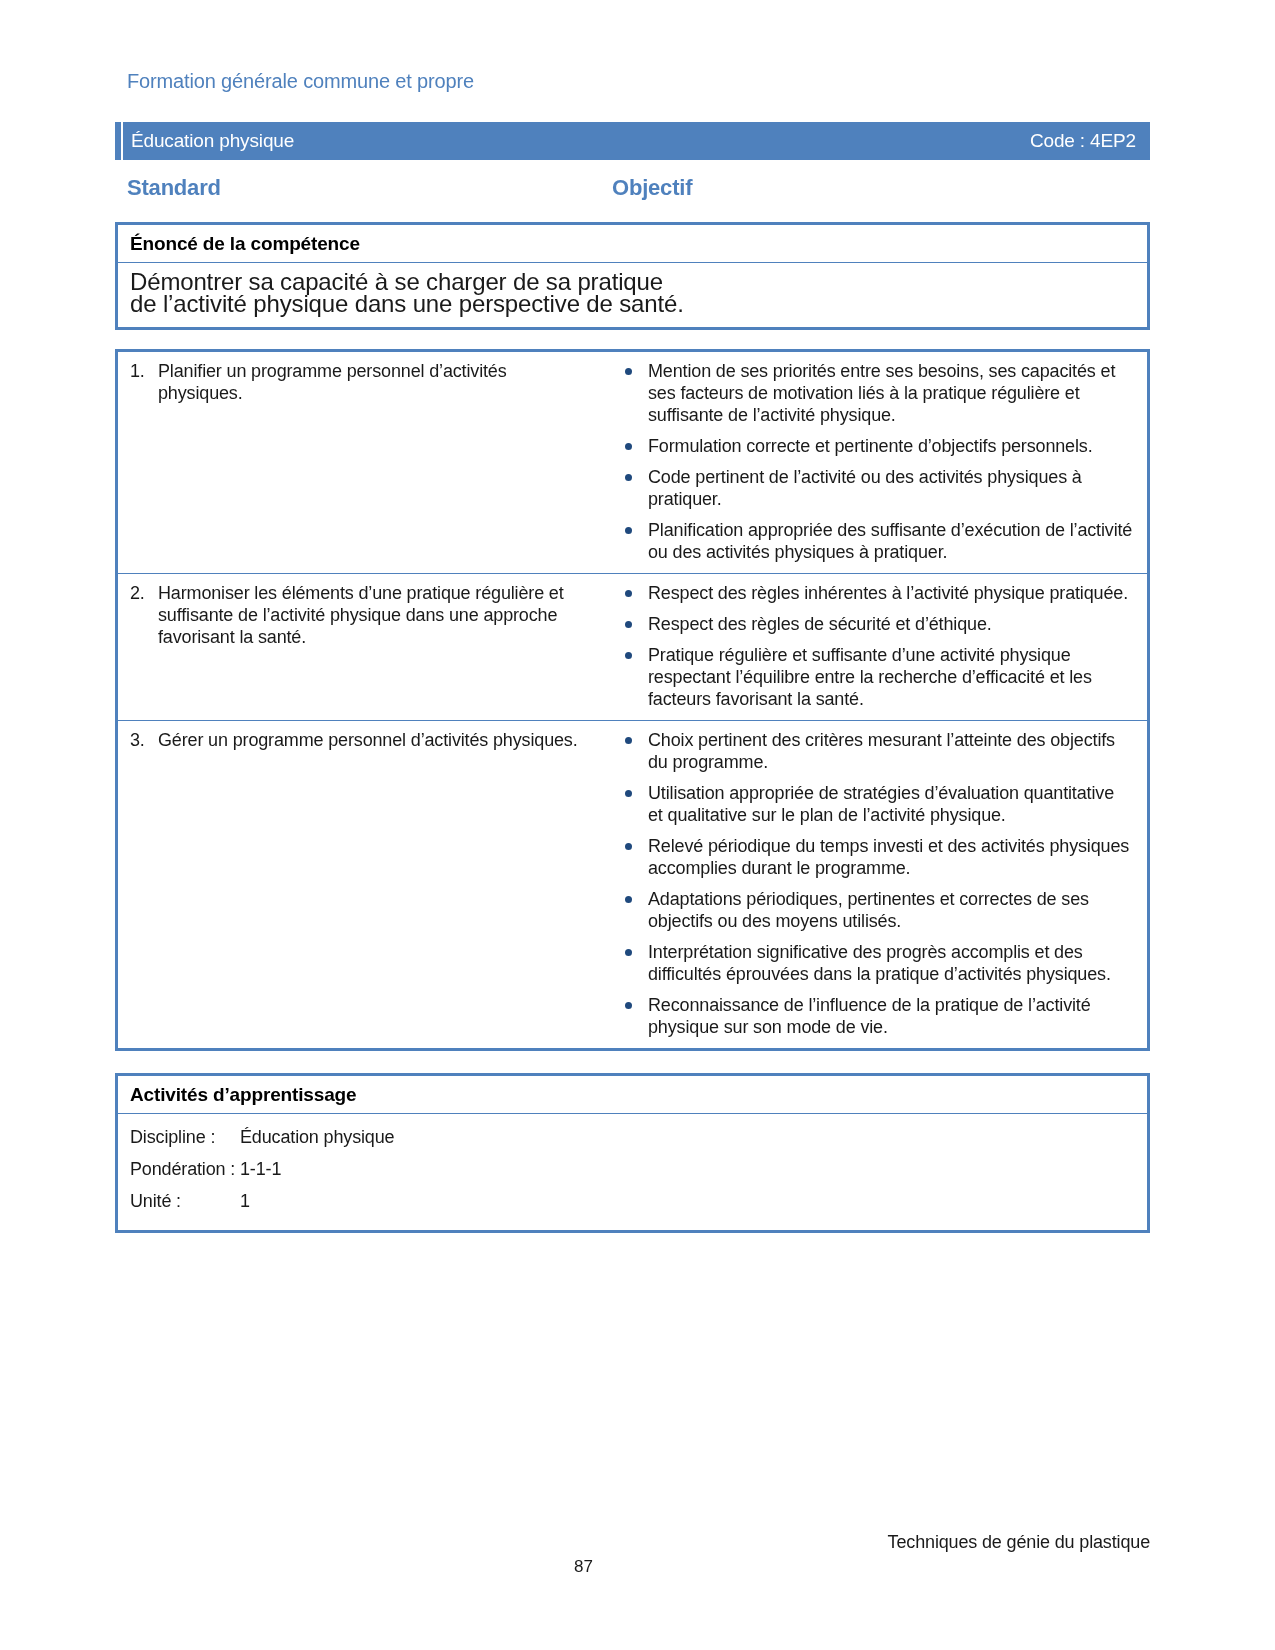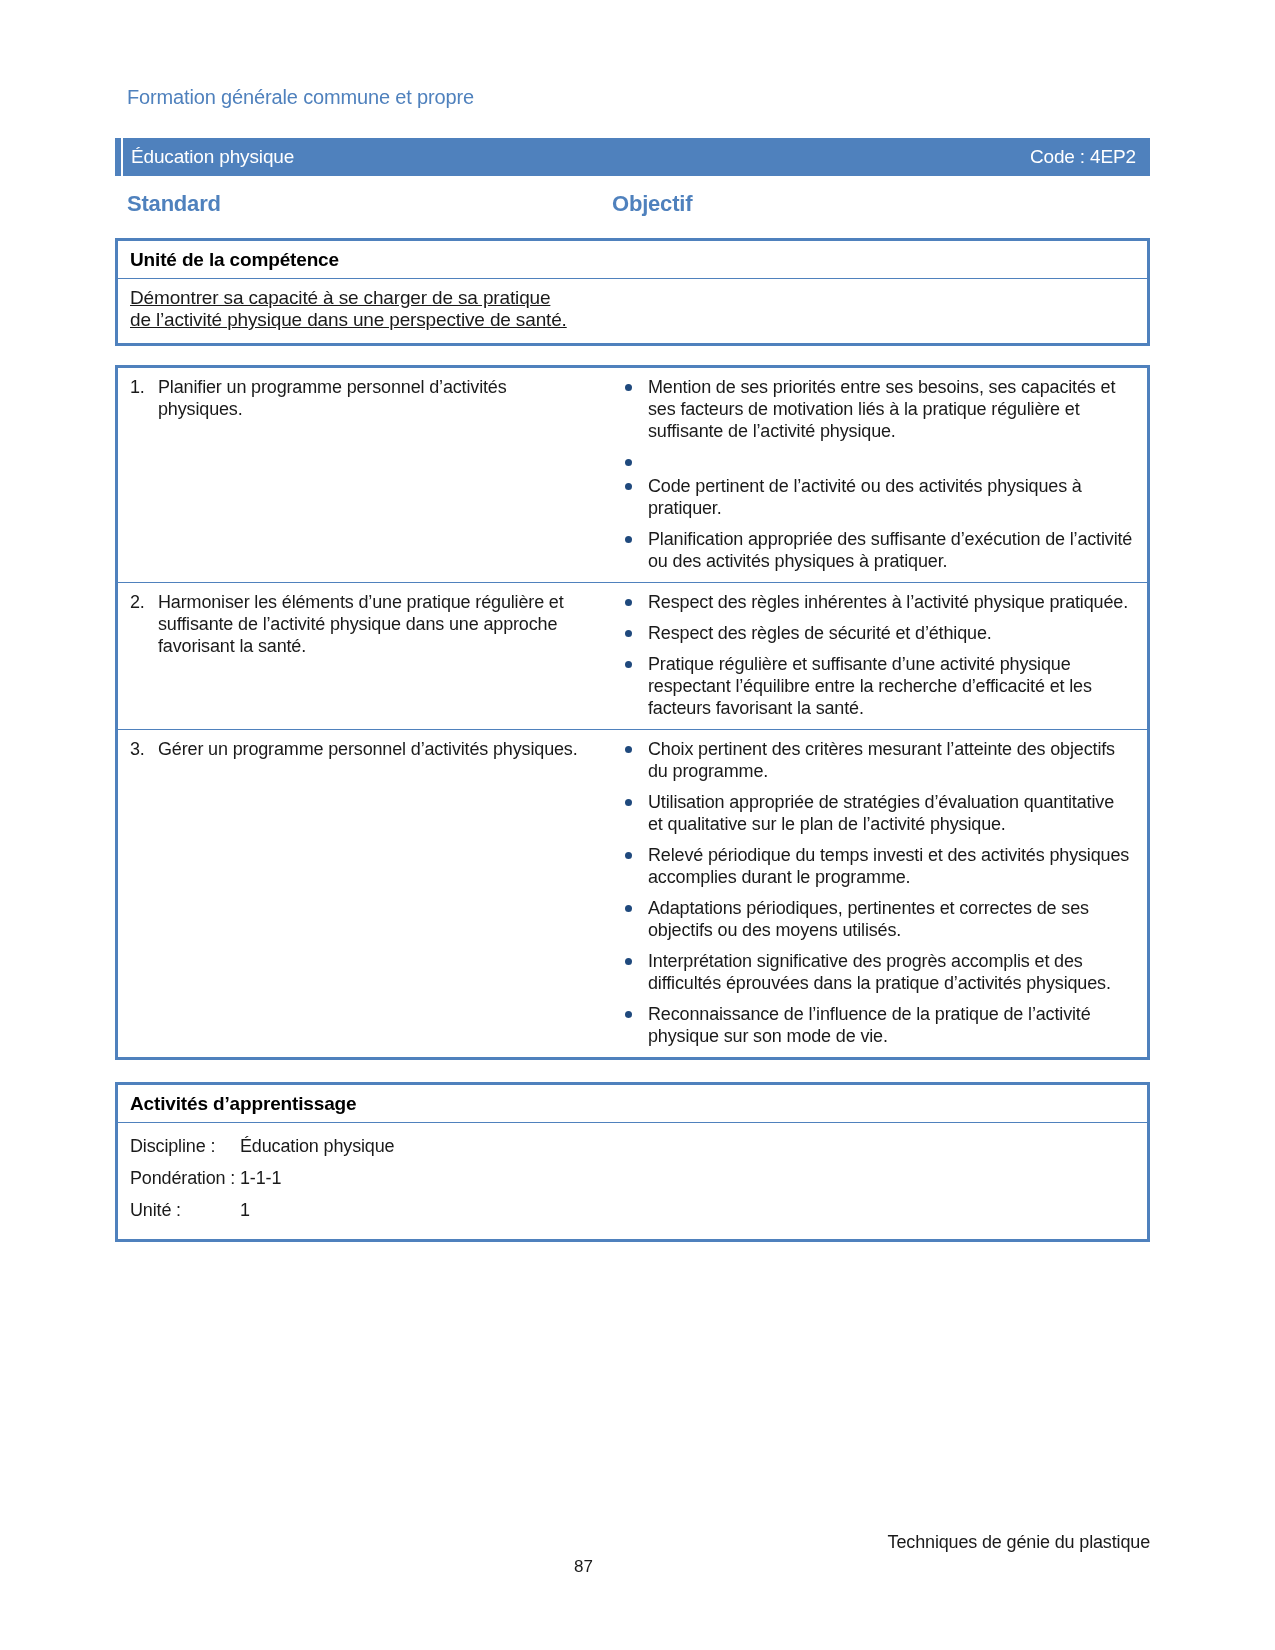--- a/index.html
+++ b/index.html
@@ -4,21 +4,21 @@
 <style>
   html, body {
     margin: 0; padding: 0;
     width: 1275px; height: 1650px;
     background: #ffffff;
     font-family: "Liberation Sans", "DejaVu Sans", sans-serif;
     color: #1a1a1a;
     overflow: hidden;
   }
   .sheet { position: relative; width: 1275px; height: 1650px; }
-  .content { position: absolute; left: 115px; top: 16px; width: 1035px; }
+  .content { position: absolute; left: 115px; top: 0; width: 1035px; }
 
   .doc-heading {
     margin: 70px 0 0 12px;
     font-size: 20px; font-weight: normal;
     letter-spacing: -0.15px;
     color: #4f81bd;
   }
 
   .title-bar {
     position: relative;
@@ -53,24 +53,23 @@
     letter-spacing: -0.15px;
   }
   .box-header {
     font-weight: bold; font-size: 19px;
     padding: 8px 12px 7px 12px;
     border-bottom: 1.5px solid #4f81bd;
     color: #000000;
   }
   .enonce-box { margin-top: 21px; }
   .enonce-body {
-    font-size: 19px; line-height: 22px;
+    font-size: 24px; line-height: 22px;
     padding: 8px 12px 12px 12px;
     white-space: pre-line;
-    text-decoration: underline;
   }
 
   .comp-table { margin-top: 19px; }
   .t-head {
     display: grid; grid-template-columns: 485px 1fr;
     border-bottom: 1.5px solid #4f81bd;
   }
   .t-head .th {
     font-weight: bold; font-size: 19px; color: #000000;
     padding: 9px 12px 8px 12px;
@@ -132,39 +131,40 @@
       <span>Éducation physique</span>
       <span>Code : 4EP2</span>
     </div>
 
     <div class="col-headings">
       <h2>Standard</h2>
       <h2>Objectif</h2>
     </div>
 
     <section class="box enonce-box">
-      <div class="box-header">Unité de la compétence</div>
+      <div class="box-header">Énoncé de la compétence</div>
       <div class="enonce-body">Démontrer sa capacité à se charger de sa pratique
 de l’activité physique dans une perspective de santé.</div>
     </section>
 
     <section class="box comp-table">
 
       <div class="t-row">
         <div class="cell-el">
           <span class="num">1.</span>
           <span>Planifier un programme personnel d’activités physiques.</span>
         </div>
         <div class="cell-cr">
           <div class="bullet">
               <span class="dot"></span>
               <span>Mention de ses priorités entre ses besoins, ses capacités et ses facteurs de motivation liés à la pratique régulière et suffisante de l’activité physique.</span>
             </div>
           <div class="bullet">
               <span class="dot"></span>
+              <span>Formulation correcte et pertinente d’objectifs personnels.</span>
             </div>
           <div class="bullet">
               <span class="dot"></span>
               <span>Code pertinent de l’activité ou des activités physiques à pratiquer.</span>
             </div>
           <div class="bullet">
               <span class="dot"></span>
               <span>Planification appropriée des suffisante d’exécution de l’activité ou des activités physiques à pratiquer.</span>
             </div>
         </div>

